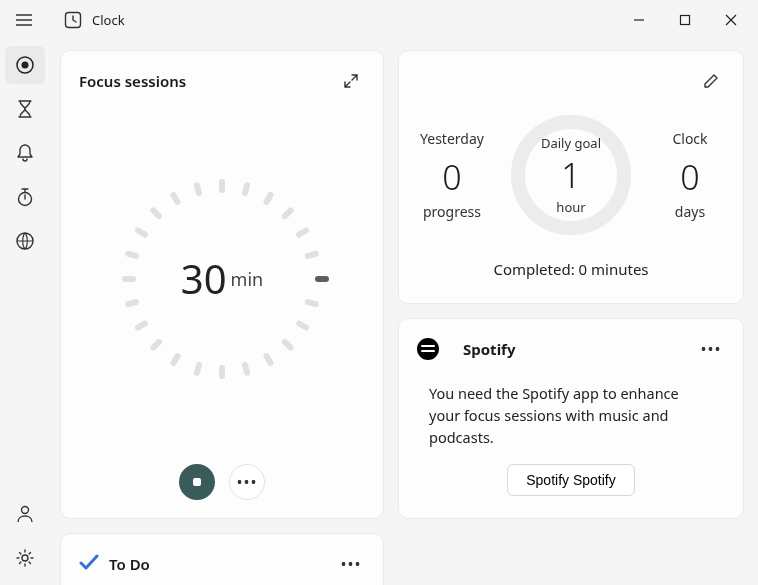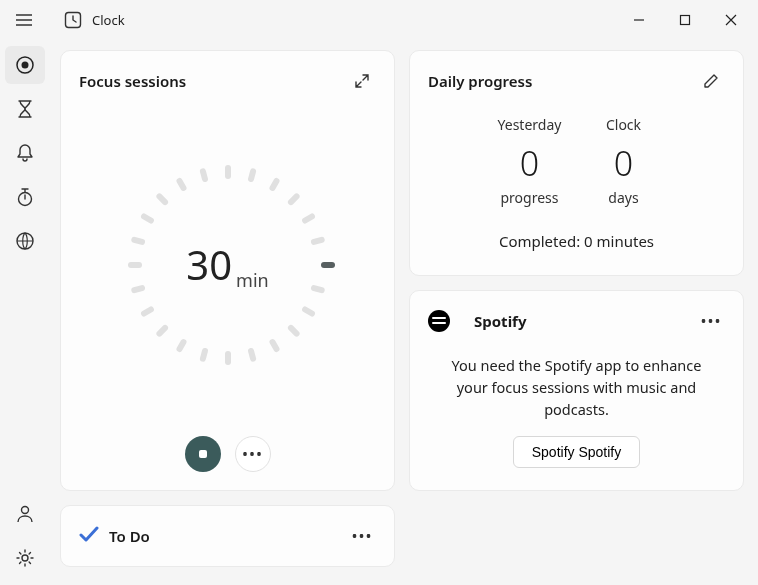--- a/index.html
+++ b/index.html
@@ -55,21 +55,21 @@
   .dial-wrap { flex:1; display:flex; align-items:center; justify-content:center; margin-top:4px; }
   .dial {
     width:220px; height:220px; border-radius:50%; position:relative;
     display:flex; align-items:center; justify-content:center;
   }
   .tick {
     position:absolute; left:50%; top:50%; width:6px; height:14px;
     background:#e0e0e0; border-radius:3px; transform-origin: center 0;
   }
   .tick.active { background:#575f60; width:14px; height:6px; border-radius:3px; }
-  .dial-label { display:flex; align-items:flex-end; gap:4px; }
+  .dial-label { display:flex; align-items:center; gap:4px; }
   .dial-value { font-size:40px; font-weight:400; color:#222; }
   .dial-unit { font-size:18px; color:#444; }
   .focus-controls { display:flex; justify-content:center; gap:14px; padding:6px 0 2px; }
   .round-btn {
     width:36px; height:36px; border-radius:50%; display:flex; align-items:center; justify-content:center;
   }
   .round-btn.primary { background:#3b5b5b; color:#fff; }
   .round-btn.secondary { background:#fff; border:1px solid #e2e2e2; color:#333; }
 
   
@@ -92,21 +92,21 @@
   
   .spotify-card { grid-column:2; grid-row:2; }
   .spotify-header { display:flex; align-items:center; }
   .spotify-brand { display:flex; align-items:center; gap:24px; font-weight:700; font-size:15px; }
   .spotify-logo { width:22px; height:22px; background:#000; border-radius:50%; position:relative; }
   .spotify-logo::before, .spotify-logo::after {
     content:""; position:absolute; left:4px; right:4px; height:2px; background:#fff; border-radius:2px;
   }
   .spotify-logo::before { top:7px; }
   .spotify-logo::after { top:12px; }
-  .spotify-msg { text-align:center; font-size:14.5px; color:#222; margin:20px 12px 16px; line-height:1.5; }
+  .spotify-msg { font-size:14.5px; color:#222; margin:20px 12px 16px; line-height:1.5; }
   .install-btn {
     display:block; margin:0 auto 6px; padding:7px 18px; font-size:14px;
     background:#fff; border:1px solid #d8d8d8; border-radius:6px;
   }
 
   
   .todo-card { grid-column:1; grid-row:3; }
   .todo-header { display:flex; align-items:center; gap:10px; }
   .todo-icon { color:#3b6fd6; }
   .more-dots { font-size:16px; letter-spacing:1px; color:#333; }
@@ -246,34 +246,38 @@
               </svg>
           </div>
           <div class="round-btn secondary">
             <span class="more-dots">•••</span>
           </div>
         </div>
       </div>
 
       <div class="card progress-card">
         <div class="card-header">
-          <div class="card-title">Daily progress</div>
           <div class="right">
             <div class="iconbtn">
               <svg width="16" height="16" viewBox="0 0 16 16">
                   <path d="M11 2l3 3-9 9H2v-3z" fill="none" stroke="#333" stroke-width="1.4" stroke-linejoin="round"></path>
                 </svg>
             </div>
           </div>
         </div>
         <div class="progress-body">
           <div class="stat">
             <div class="label">Yesterday</div>
             <div class="value">0</div>
             <div class="unit">progress</div>
+          </div>
+          <div class="goal-ring">
+            <div class="label">Daily goal</div>
+            <div class="value">1</div>
+            <div class="unit">hour</div>
           </div>
           <div class="stat">
             <div class="label">Clock</div>
             <div class="value">0</div>
             <div class="unit">days</div>
           </div>
         </div>
         <div class="completed">Completed: 0 minutes</div>
       </div>
 

